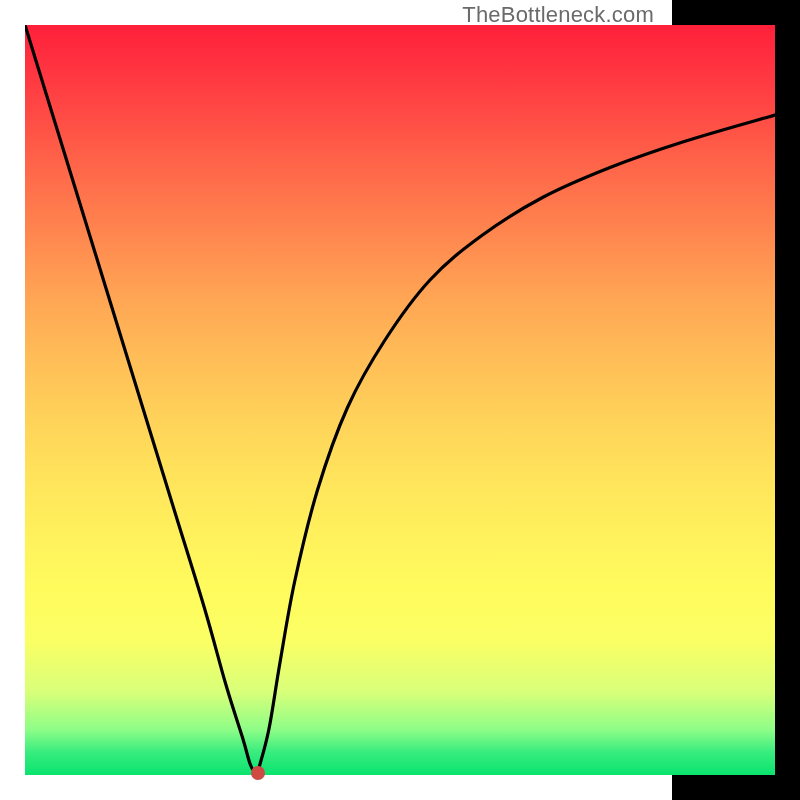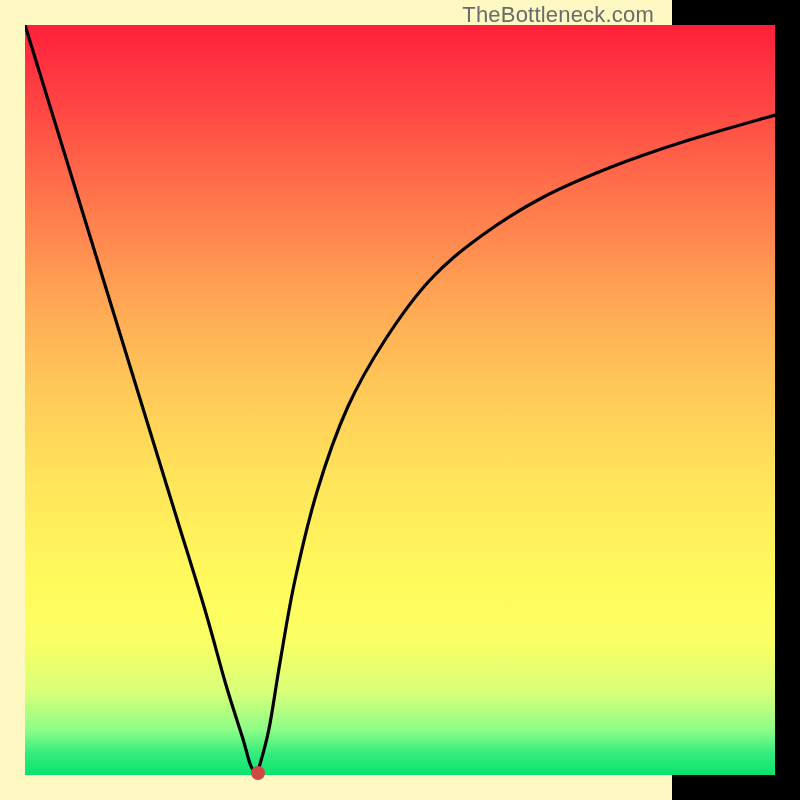--- a/index.html
+++ b/index.html
@@ -10,21 +10,21 @@
     background: #000;
     font-family: Arial, Helvetica, sans-serif;
     overflow: hidden;
   }
   .frame {
     position: absolute;
     top: 0;
     left: 0;
     width: 672px;
     height: 800px;
-    background: #fef9c3;
+    background: #ffffff;
   }
   .watermark {
     position: absolute;
     top: 2px;
     right: 18px;
     color: #6a6a6a;
     font-size: 22px;
     font-weight: 500;
     letter-spacing: 0.2px;
     user-select: none;

